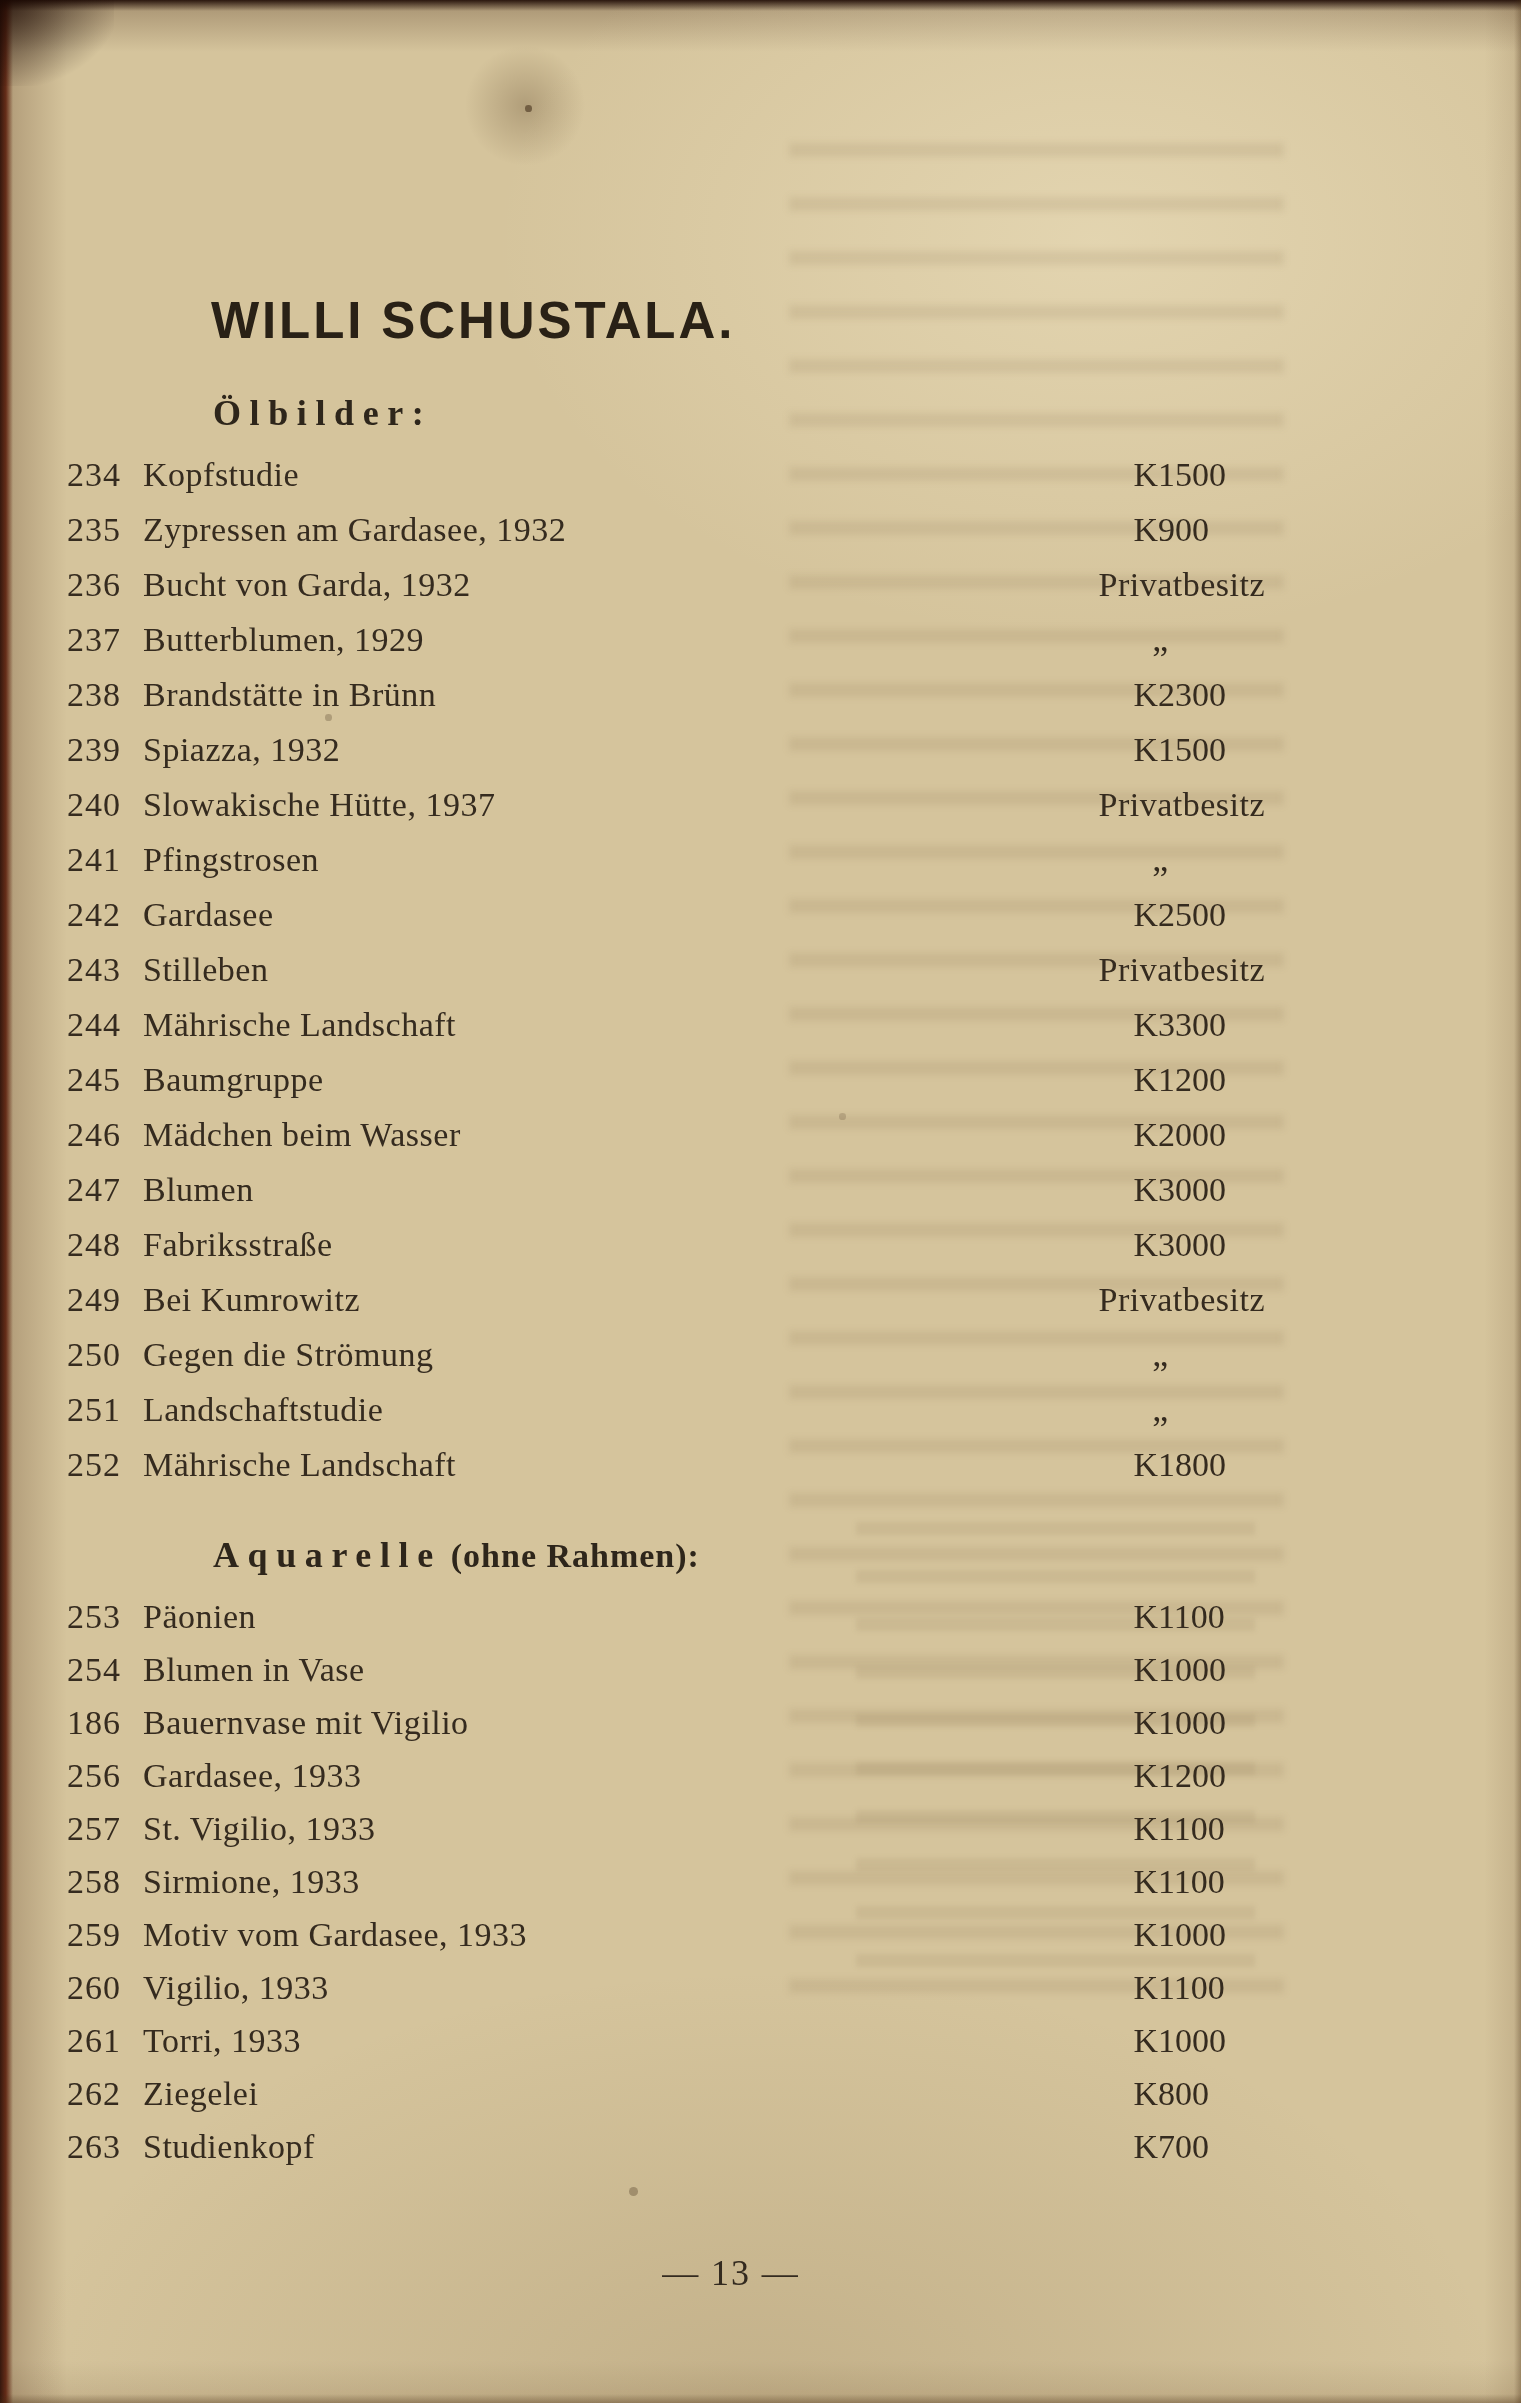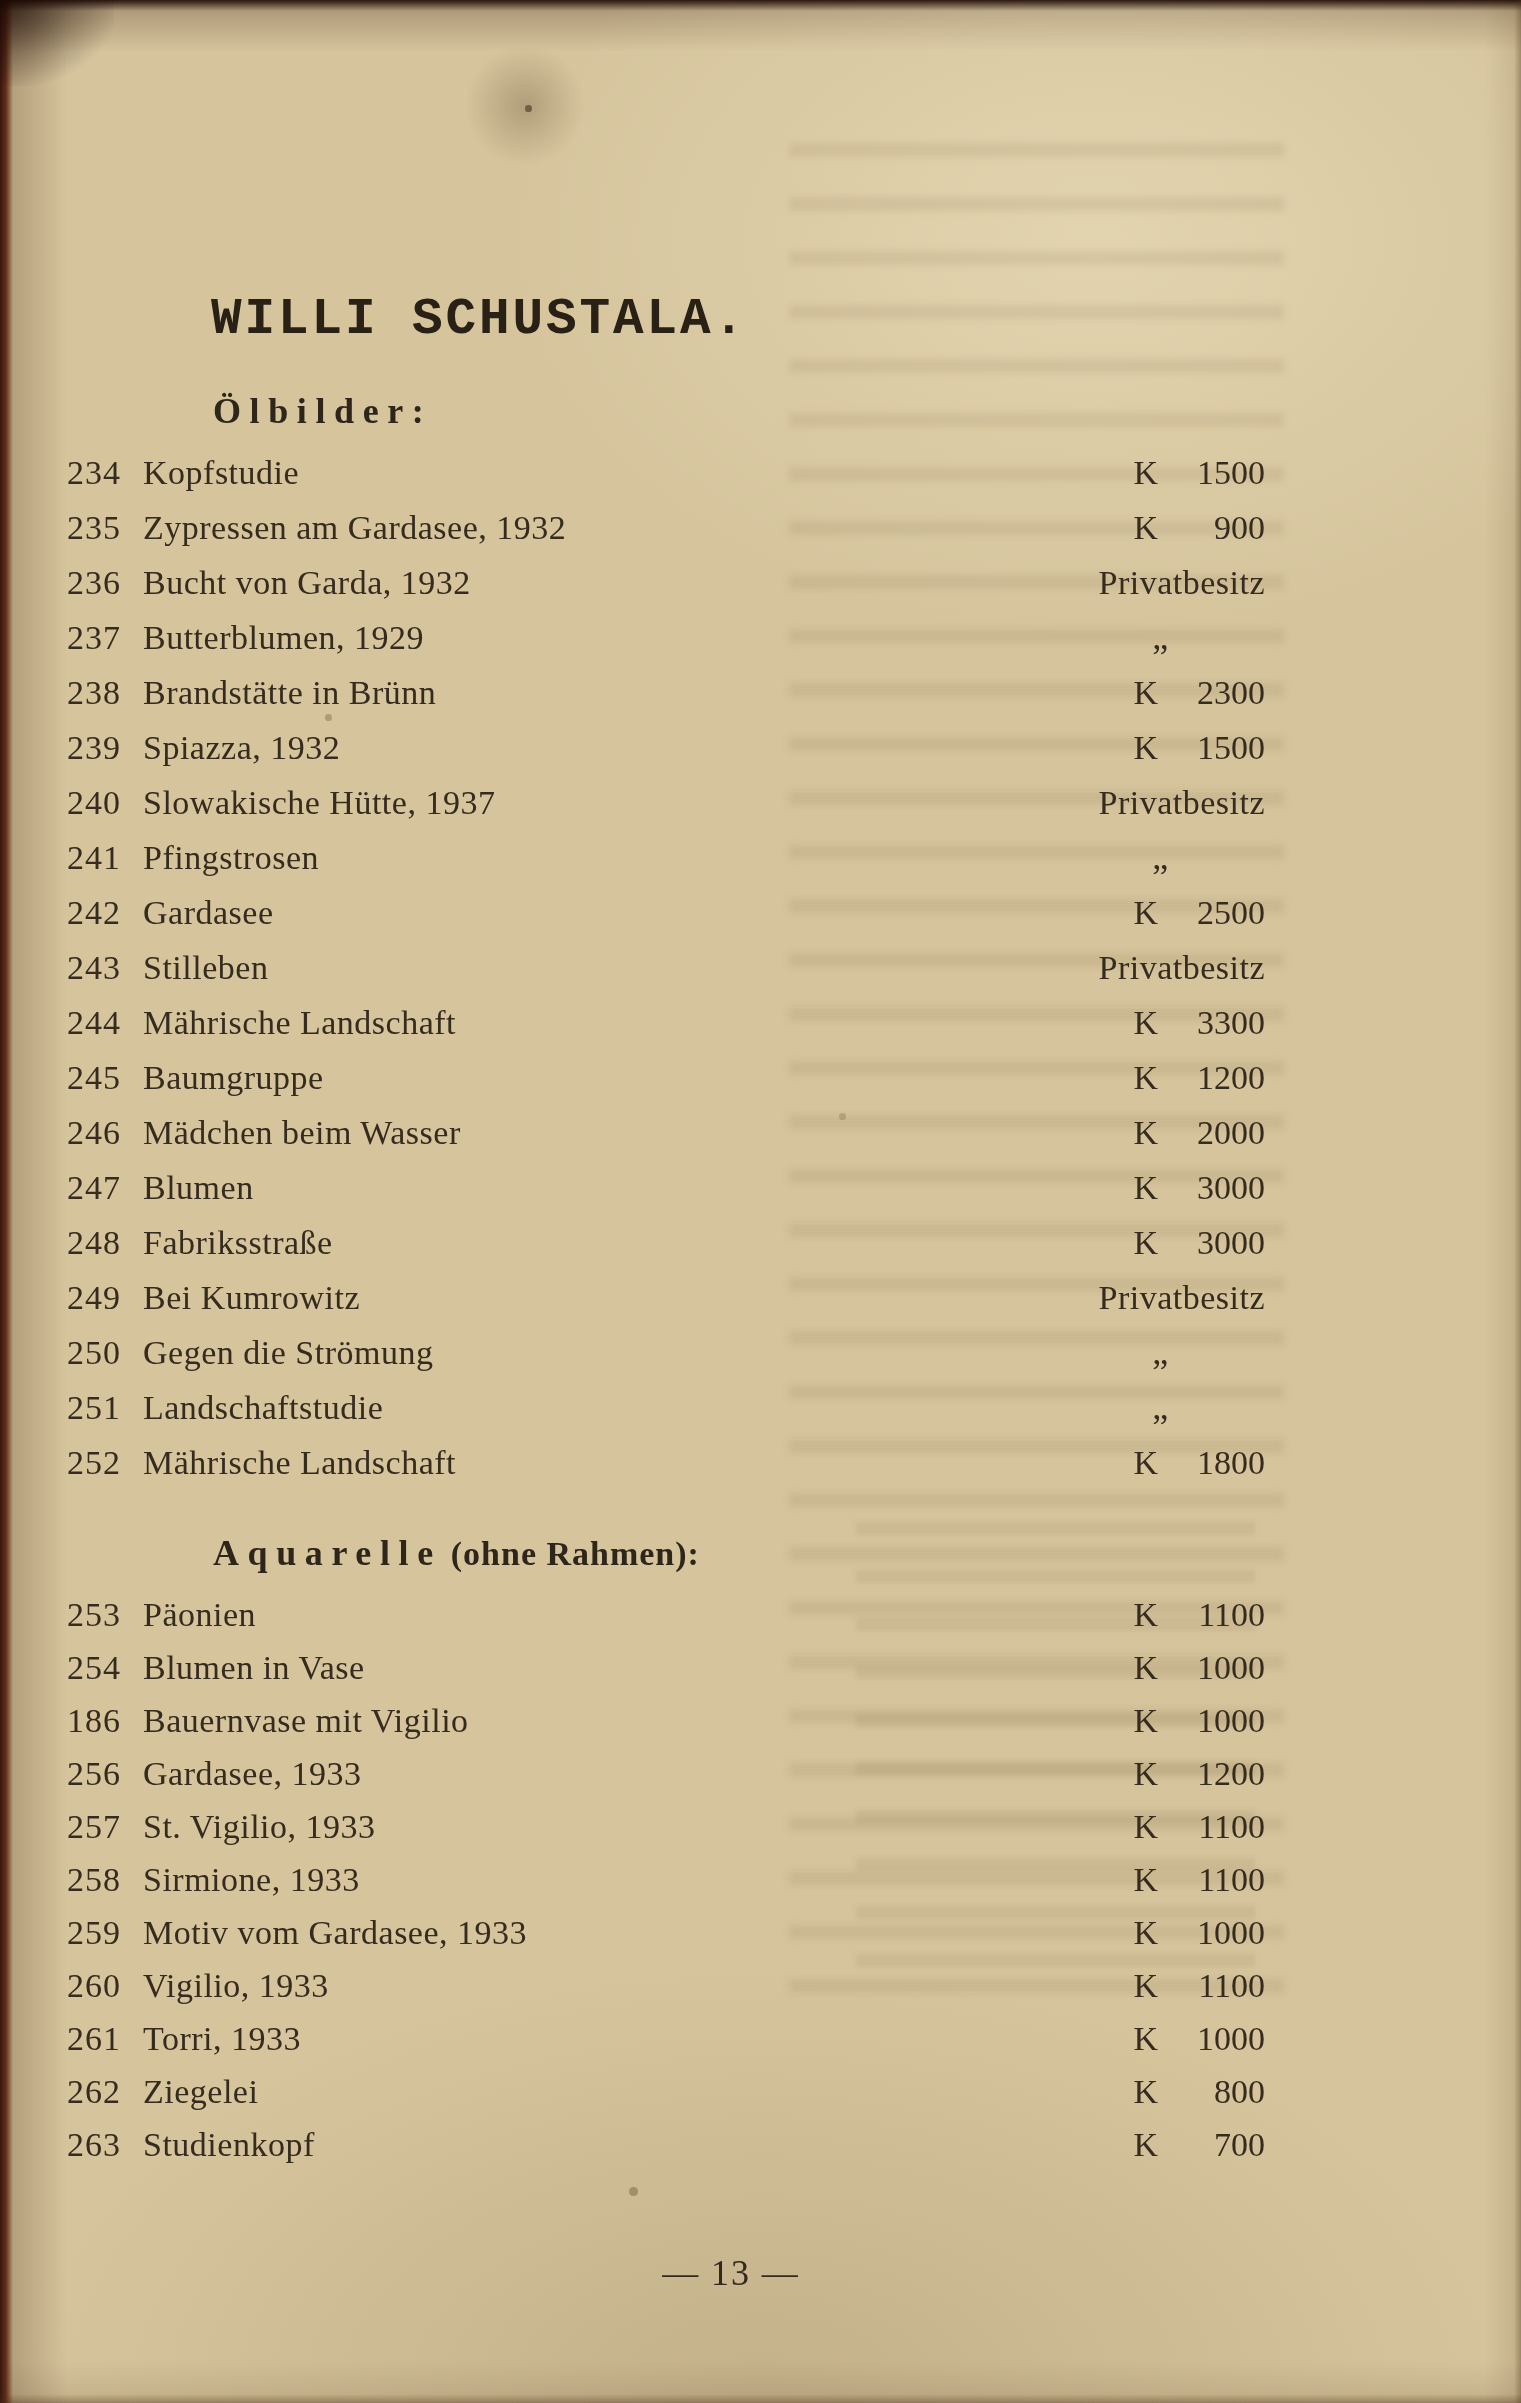--- a/index.html
+++ b/index.html
@@ -70,21 +70,21 @@
     background: rgba(60,40,20,0.55);
     box-shadow: 105px 2083px 0 1px rgba(60,40,20,0.30),
                 -200px 609px 0 0 rgba(60,40,20,0.25),
                 314px 1008px 0 0 rgba(60,40,20,0.18);
   }
 
   .content { position: relative; padding-top: 291px; }
 
   h1.artist {
     margin: 0 0 0 211px;
-    font-family: Liberation Mono, monospace;
+    font-family: Liberation Sans, sans-serif;
     font-weight: bold;
     font-size: 51px;
     letter-spacing: 2.9px;
     color: #292116;
   }
 
   section { margin: 0; }
   h2.section-heading {
     margin: 42px 0 13.3px 213px;
     font-size: 36px;
@@ -113,21 +113,21 @@
     position: absolute;
     right: 257px; top: 0;
     width: 209px; height: var(--rowH);
     display: flex;
     align-items: baseline;
     justify-content: flex-end;
     line-height: var(--rowH);
   }
   .price.ditto { justify-content: center; }
   .price .cur { flex: 0 0 auto; }
-  .price .val { width: 107px; text-align: right; }
+  .price .val { width: 107px; }
   .price .status { letter-spacing: 0.5px; }
   .price.ditto .status { font-size: 36px; }
 
   footer.page-footer {
     position: absolute;
     top: 2252px; left: 0; width: 100%;
     text-align: center;
     font-size: 36px;
     color: #332a1f;
   }

